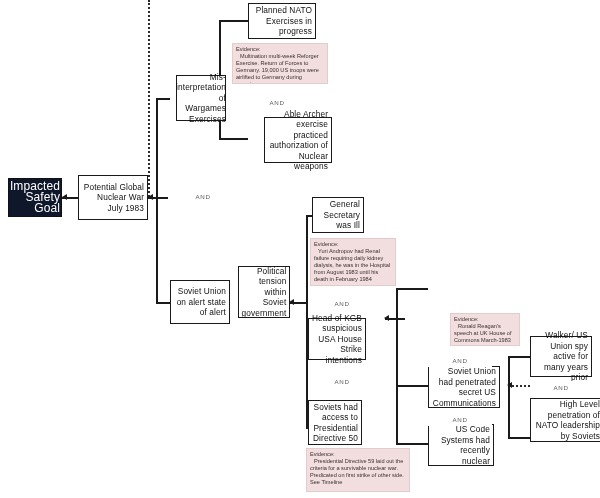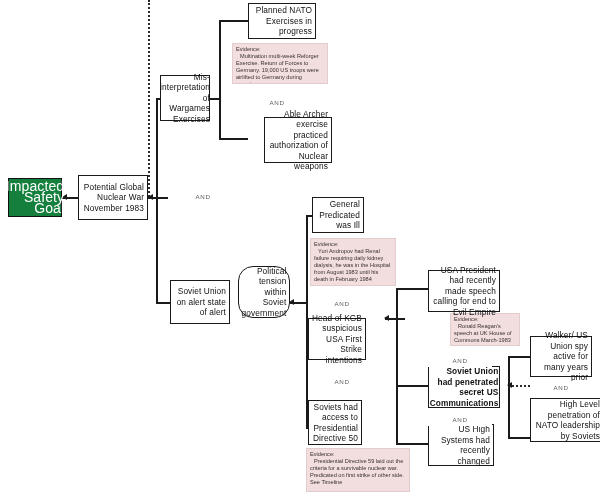--- a/index.html
+++ b/index.html
@@ -25,24 +25,24 @@
     align-items:center;
     justify-content:center;
     text-align:right;
     font-size:8.3px;
     line-height:10.5px;
     letter-spacing:.1px;
     padding:2px 3px;
     z-index:5;
   }
   .node.goal{
-    background:#15803d;
+    background:#0f172a;
     border:1.6px solid #111111;
     color:#ffffff;
-    font-size:14px;
+    font-size:12px;
     line-height:11px;
   }
   
   .andgate{
     position:absolute;
     box-sizing:border-box;
     background:#ffffff;
     border:1px solid #ffffff;
     color:#5e5e5e;
     font-size:6.2px;
@@ -135,75 +135,74 @@
   <div class="ln h" style="left:396px;top:443px;width:32px;"></div>
 
   <div class="dotted-h" style="left:508px;top:385px;width:30px;"></div>
   <div class="arrow-l" style="left:507px;top:382px;"></div>
   <div class="ln v" style="left:508px;top:356px;height:83px;"></div>
   <div class="ln h" style="left:508px;top:356px;width:22px;"></div>
   <div class="ln h" style="left:508px;top:437px;width:22px;"></div>
 
   <div class="node goal" style="left:8px;top:178px;width:54px;height:39px;">Impacted Safety Goal</div>
 
-  <div class="node" style="left:78px;top:175px;width:70px;height:45px;">Potential Global Nuclear War November 1983</div>
-
-  <div class="node" style="left:160px;top:75px;width:50px;height:46px;">Mis-interpretation of Wargames Exercises</div>
+  <div class="node" style="left:78px;top:175px;width:70px;height:45px;">Potential Global Nuclear War July 1983</div>
+
+  <div class="node" style="left:176px;top:75px;width:50px;height:46px;">Mis-interpretation of Wargames Exercises</div>
 
   <div class="node" style="left:248px;top:3px;width:68px;height:36px;">Planned NATO Exercises in progress</div>
 
   <div class="evidence" style="left:232px;top:43px;width:96px;height:41px;">
     <span class="ev-title">Evidence:</span>
     <span class="ev-body">Multination multi-week Reforger Exercise.  Return of Forces to Germany.  19,000 US troops were airlifted to Germany during exercise.</span>
   </div>
 
   <div class="andgate" style="left:244px;top:96px;width:66px;height:13px;">AND</div>
 
   <div class="node" style="left:264px;top:117px;width:68px;height:46px;">Able Archer exercise practiced authorization of Nuclear weapons</div>
 
   <div class="andgate" style="left:174px;top:190px;width:58px;height:13px;">AND</div>
 
   <div class="node" style="left:170px;top:280px;width:60px;height:44px;">Soviet Union on alert state of alert</div>
 
-  <div class="node" style="left:238px;top:266px;width:52px;height:52px;border-radius:15px;">Political tension within Soviet government</div>
-
-  <div class="node" style="left:312px;top:197px;width:52px;height:36px;">General Predicated was Ill</div>
+  <div class="node" style="left:238px;top:266px;width:52px;height:52px;">Political tension within Soviet government</div>
+
+  <div class="node" style="left:312px;top:197px;width:52px;height:36px;">General Secretary was Ill</div>
 
   <div class="evidence" style="left:310px;top:238px;width:86px;height:48px;">
     <span class="ev-title">Evidence:</span>
     <span class="ev-body">Yuri Andropov had Renal failure requiring daily kidney dialysis, he was in the Hospital from August 1983 until his death in February 1984</span>
   </div>
 
   <div class="andgate" style="left:312px;top:297px;width:60px;height:13px;">AND</div>
 
-  <div class="node" style="left:308px;top:318px;width:58px;height:42px;">Head of KGB suspicious USA First Strike intentions</div>
+  <div class="node" style="left:308px;top:318px;width:58px;height:42px;">Head of KGB suspicious USA House Strike intentions</div>
 
   <div class="andgate" style="left:312px;top:375px;width:60px;height:13px;">AND</div>
 
   <div class="node" style="left:308px;top:400px;width:54px;height:45px;">Soviets had access to Presidential Directive 50</div>
 
   <div class="evidence" style="left:306px;top:448px;width:104px;height:44px;">
     <span class="ev-title">Evidence:</span>
     <span class="ev-body">Presidential Directive 59 laid out the criteria for a survivable nuclear war. Predicated on first strike of other side.  See Timeline</span>
   </div>
 
-  <div class="node" style="left:428px;top:270px;width:72px;height:42px;">USA President had recently made speech calling for end to Evil Empire</div>
 
   <div class="evidence" style="left:450px;top:313px;width:70px;height:33px;">
     <span class="ev-title">Evidence:</span>
     <span class="ev-body">Ronald Reagan's speech at UK House of Commons March-1983</span>
   </div>
 
   <div class="andgate" style="left:428px;top:354px;width:64px;height:13px;">AND</div>
 
-  <div class="node" style="left:428px;top:366px;width:72px;height:42px;font-weight:bold;">Soviet Union had penetrated secret US Communications</div>
+  <div class="node" style="left:428px;top:366px;width:72px;height:42px;">Soviet Union had penetrated secret US Communications</div>
 
   <div class="andgate" style="left:428px;top:413px;width:64px;height:13px;">AND</div>
 
-  <div class="node" style="left:428px;top:424px;width:66px;height:42px;">US High Systems had recently changed</div>
+  <div class="node" style="left:428px;top:424px;width:66px;height:42px;">US Code Systems had recently nuclear</div>
 
   <div class="node" style="left:530px;top:336px;width:62px;height:41px;">Walker/ US Union spy active for many years prior</div>
 
   <div class="andgate" style="left:530px;top:381px;width:62px;height:13px;">AND</div>
 
   <div class="node" style="left:530px;top:398px;width:74px;height:44px;">High Level penetration of NATO leadership by Soviets</div>
 
 </div>
 
 </body></html>

